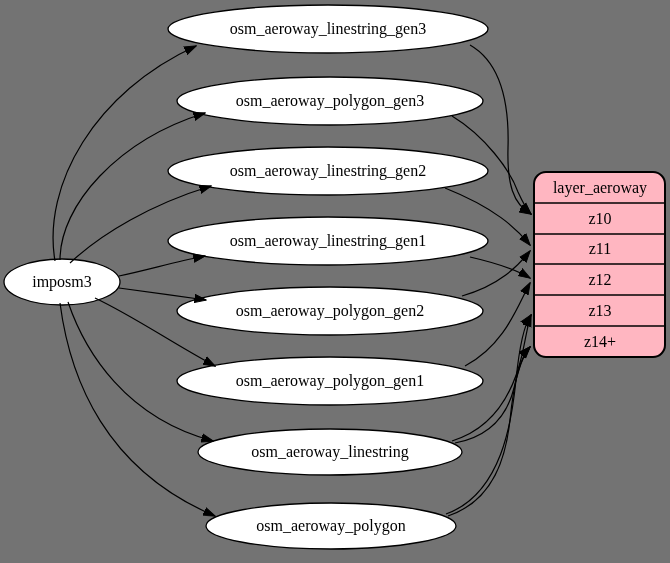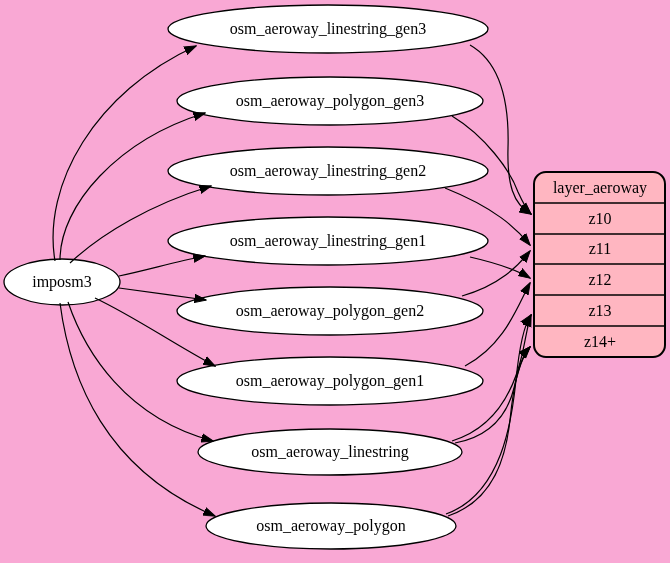--- a/index.html
+++ b/index.html
@@ -3,21 +3,21 @@
 <meta charset="utf-8">
 <style>
   html, body {
     margin: 0;
     padding: 0;
     background: #ffffff;
   }
   .canvas-wrap {
     width: 670px;
     height: 563px;
-    background: #f9a8d4;
+    background: #737373;
     overflow: hidden;
   }
   svg text {
     font-family: "Liberation Serif", "DejaVu Serif", serif;
     font-size: 16px;
     fill: #000000;
   }
   .node-ellipse {
     fill: #ffffff;
     stroke: #000000;

